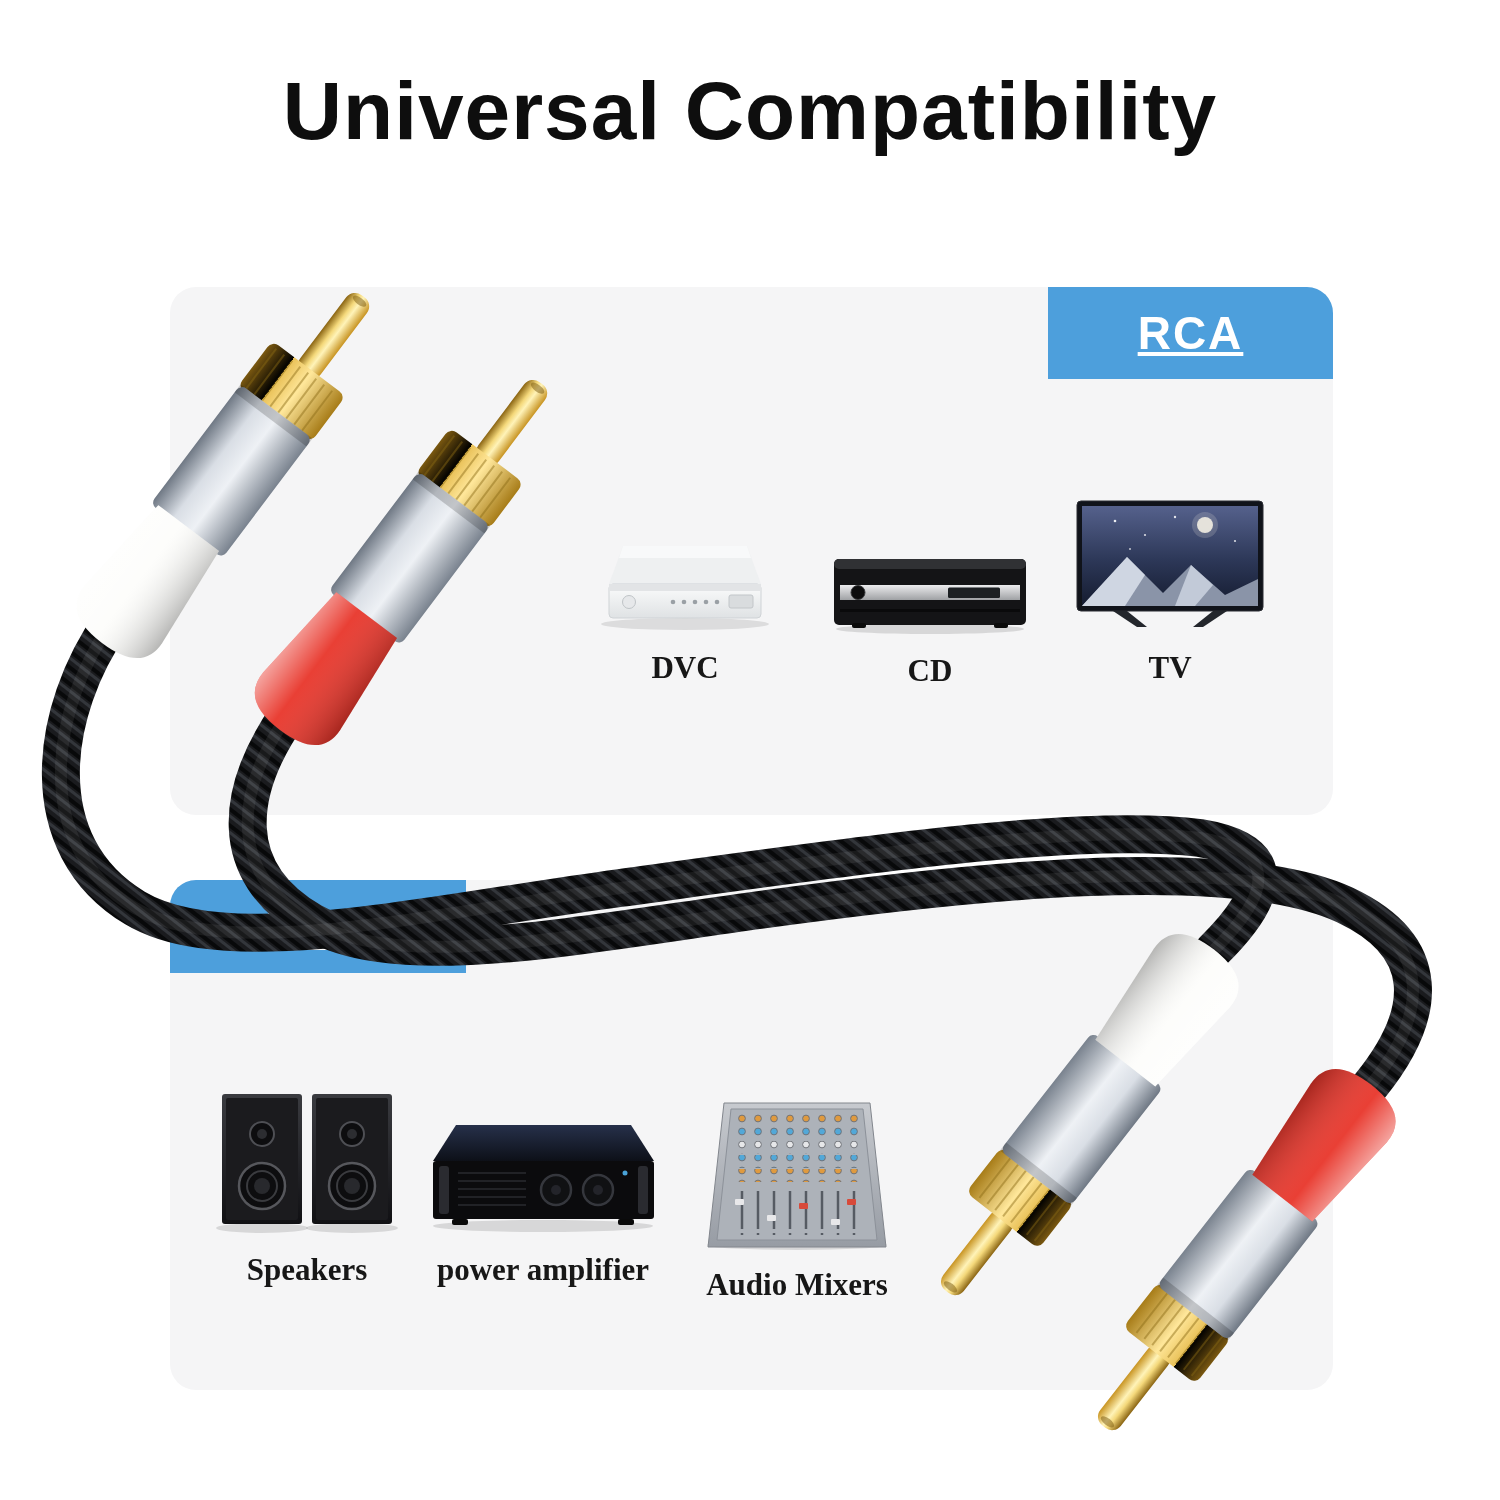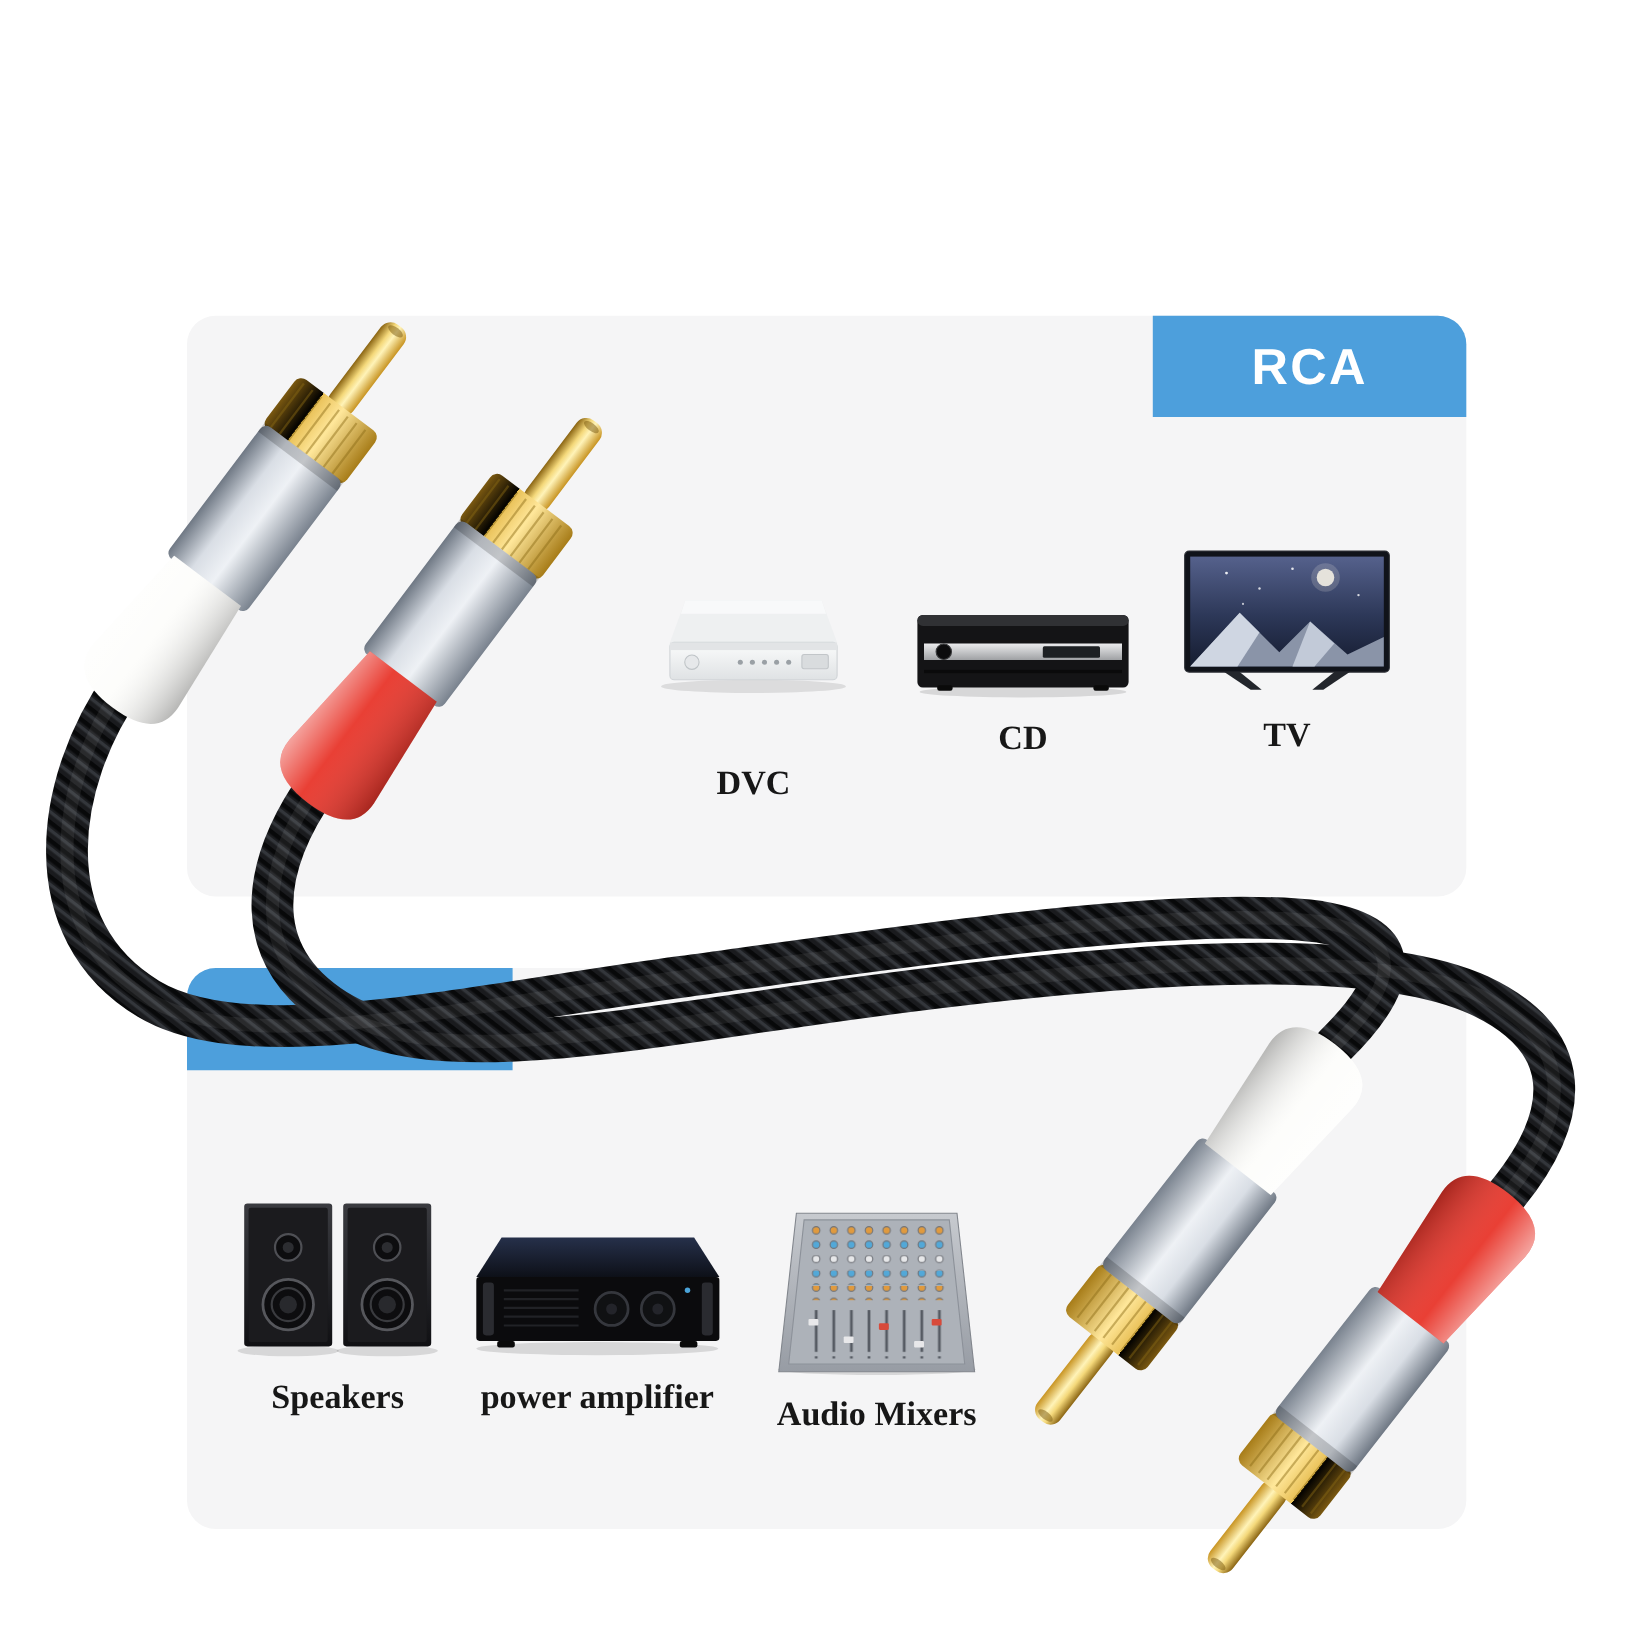--- a/index.html
+++ b/index.html
@@ -13,44 +13,45 @@
     font-size:82px; font-weight:700; color:#0e0e0e; letter-spacing:1px;
   }
   .panel {
     position:absolute; background:var(--panel-gray,#f5f5f6); border-radius:26px;
   }
   .panel.top    { left:170px; top:287px;  width:1163px; height:528px; }
   .panel.bottom { left:170px; top:880px;  width:1163px; height:510px; }
   .badge {
     position:absolute; background:var(--badge-blue,#4d9fdc); color:#ffffff;
     font-weight:700; font-size:46px; letter-spacing:2px;
-    display:flex; align-items:center; justify-content:center;
+    display:flex; align-items:center; justify-content:center;text-decoration:underline;
   }
   .badge.tr { top:0; right:0; width:285px; height:92px; border-radius:0 26px 0 0; }
   .badge.tl { top:0; left:0;  width:296px; height:93px; border-radius:26px 0 0 0; }
   .device { position:absolute; display:flex; flex-direction:column; align-items:center; }
   .iconbox { display:flex; align-items:flex-end; justify-content:center; width:100%; }
   .panel.top .iconbox    { height:138px; }
   .panel.bottom .iconbox { height:158px; }
   .device .label {
     margin-top:16px; font-family:"Liberation Serif", serif; font-weight:700;
     font-size:31px; color:#171717; white-space:nowrap; text-align:center;
   }
   .overlay { position:absolute; left:0; top:0; width:1500px; height:1500px; pointer-events:none; }
 </style>
 </head>
 <body>
 
 <div class="canvas">
 
+  <div class="title">Universal Compatibility</div>
 
   <section class="panel top">
     <div class="badge tr">RCA</div>
 
-    <div class="device" style="left:415px; top:209px; width:200px;gap:44px;">
+    <div class="device" style="left:415px; top:209px; width:200px;">
       <div class="iconbox">
         <svg width="180" height="122" viewBox="0 0 180 122">
           <defs>
             <linearGradient id="dvcFront" x1="0" y1="0" x2="0" y2="1">
               <stop offset="0" stop-color="#fbfcfc"></stop>
                 <stop offset="1" stop-color="#dfe2e4"></stop>
             </linearGradient>
           </defs>
           <ellipse cx="90" cy="112" rx="84" ry="6" fill="rgba(0,0,0,0.10)"></ellipse>
           <polygon points="28,34 152,34 166,72 14,72" fill="#eef0f1"></polygon>

